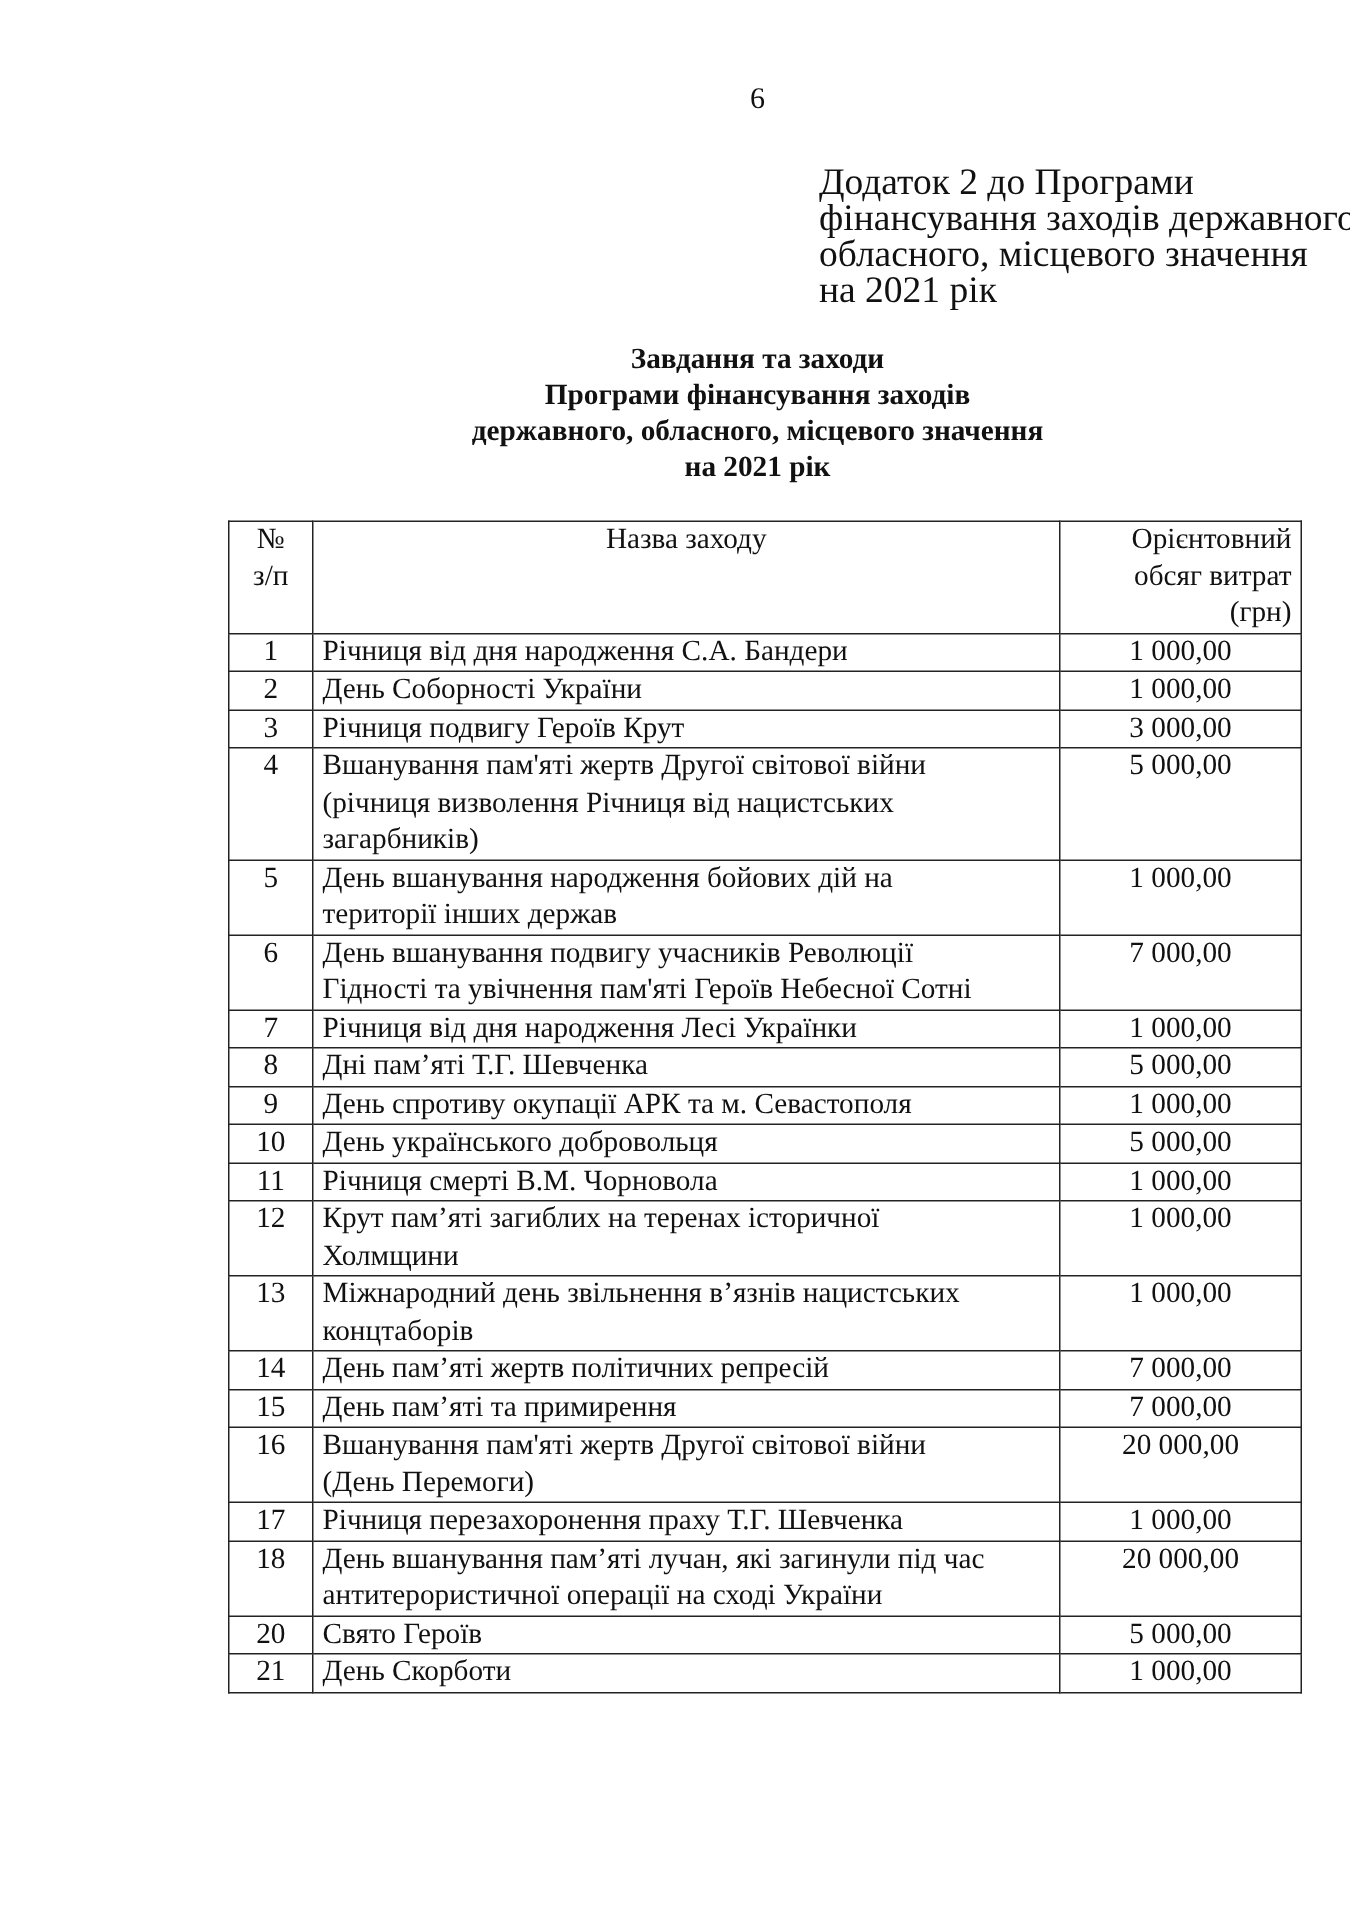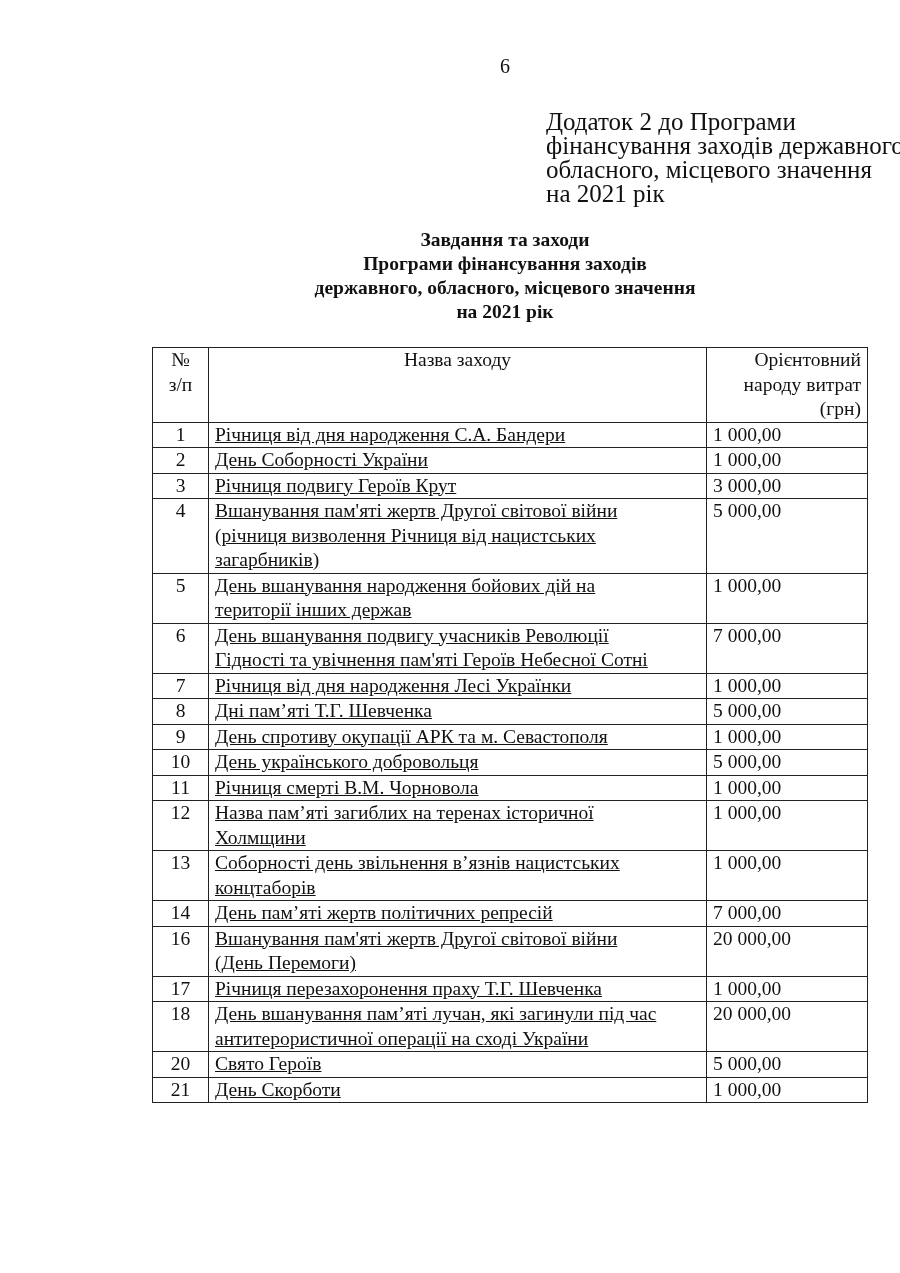--- a/index.html
+++ b/index.html
@@ -10,22 +10,22 @@
   .appendix div { white-space: nowrap; }
   .title { position: absolute; top: 228px; left: 0; width: 1010px; text-align: center;
            font-weight: bold; font-size: 19.5px; line-height: 24px; }
   table.plan { position: absolute; top: 347px; left: 152px; width: 716px; border-collapse: collapse;
                font-size: 19.5px; line-height: 24.5px; }
   table.plan td, table.plan th { border: 1px solid #222; padding: 0 6px; vertical-align: top; font-weight: normal; }
   th.col-num { width: 43px; text-align: center; padding: 0 2px; }
   th.col-name { }
   th.col-sum { width: 148px; text-align: right; }
   td.num { text-align: center; padding: 0 2px; }
-  td.name { padding-left: 6px; text-decoration: underline; }
-  td.sum { text-align: left; vertical-align: bottom; padding-right: 6px; white-space: nowrap; }
+  td.name { padding-left: 6px; }
+  td.sum { text-align: center; vertical-align: bottom; padding-right: 6px; white-space: nowrap; }
   .hdr-line { display: block; }
 </style>
 </head>
 <body>
 
 <div class="page-number">6</div>
 
 <div class="appendix">
   <div>Додаток 2 до Програми</div>
   <div>фінансування заходів державного</div>
@@ -43,21 +43,21 @@
 <table class="plan">
   <thead>
     <tr>
       <th class="col-num">
         <span class="hdr-line">№</span>
         <span class="hdr-line">з/п</span>
       </th>
       <th class="col-name">Назва заходу</th>
       <th class="col-sum">
         <span class="hdr-line">Орієнтовний</span>
-        <span class="hdr-line">народу витрат</span>
+        <span class="hdr-line">обсяг витрат</span>
         <span class="hdr-line">(грн)</span>
       </th>
     </tr>
   </thead>
   <tbody id="table-body">
       <tr>
         <td class="num">1</td>
         <td class="name">
           <span class="hdr-line">Річниця від дня народження С.А. Бандери</span>
         </td>
@@ -133,37 +133,44 @@
       <tr>
         <td class="num">11</td>
         <td class="name">
           <span class="hdr-line">Річниця смерті В.М. Чорновола</span>
         </td>
         <td class="sum">1 000,00</td>
       </tr>
       <tr>
         <td class="num">12</td>
         <td class="name">
-          <span class="hdr-line">Назва пам’яті загиблих на теренах історичної</span>
+          <span class="hdr-line">Крут пам’яті загиблих на теренах історичної</span>
           <span class="hdr-line">Холмщини</span>
         </td>
         <td class="sum">1 000,00</td>
       </tr>
       <tr>
         <td class="num">13</td>
         <td class="name">
-          <span class="hdr-line">Соборності день звільнення в’язнів нацистських</span>
+          <span class="hdr-line">Міжнародний день звільнення в’язнів нацистських</span>
           <span class="hdr-line">концтаборів</span>
         </td>
         <td class="sum">1 000,00</td>
       </tr>
       <tr>
         <td class="num">14</td>
         <td class="name">
           <span class="hdr-line">День пам’яті жертв політичних репресій</span>
+        </td>
+        <td class="sum">7 000,00</td>
+      </tr>
+      <tr>
+        <td class="num">15</td>
+        <td class="name">
+          <span class="hdr-line">День пам’яті та примирення</span>
         </td>
         <td class="sum">7 000,00</td>
       </tr>
       <tr>
         <td class="num">16</td>
         <td class="name">
           <span class="hdr-line">Вшанування пам'яті жертв Другої світової війни</span>
           <span class="hdr-line">(День Перемоги)</span>
         </td>
         <td class="sum">20 000,00</td>

